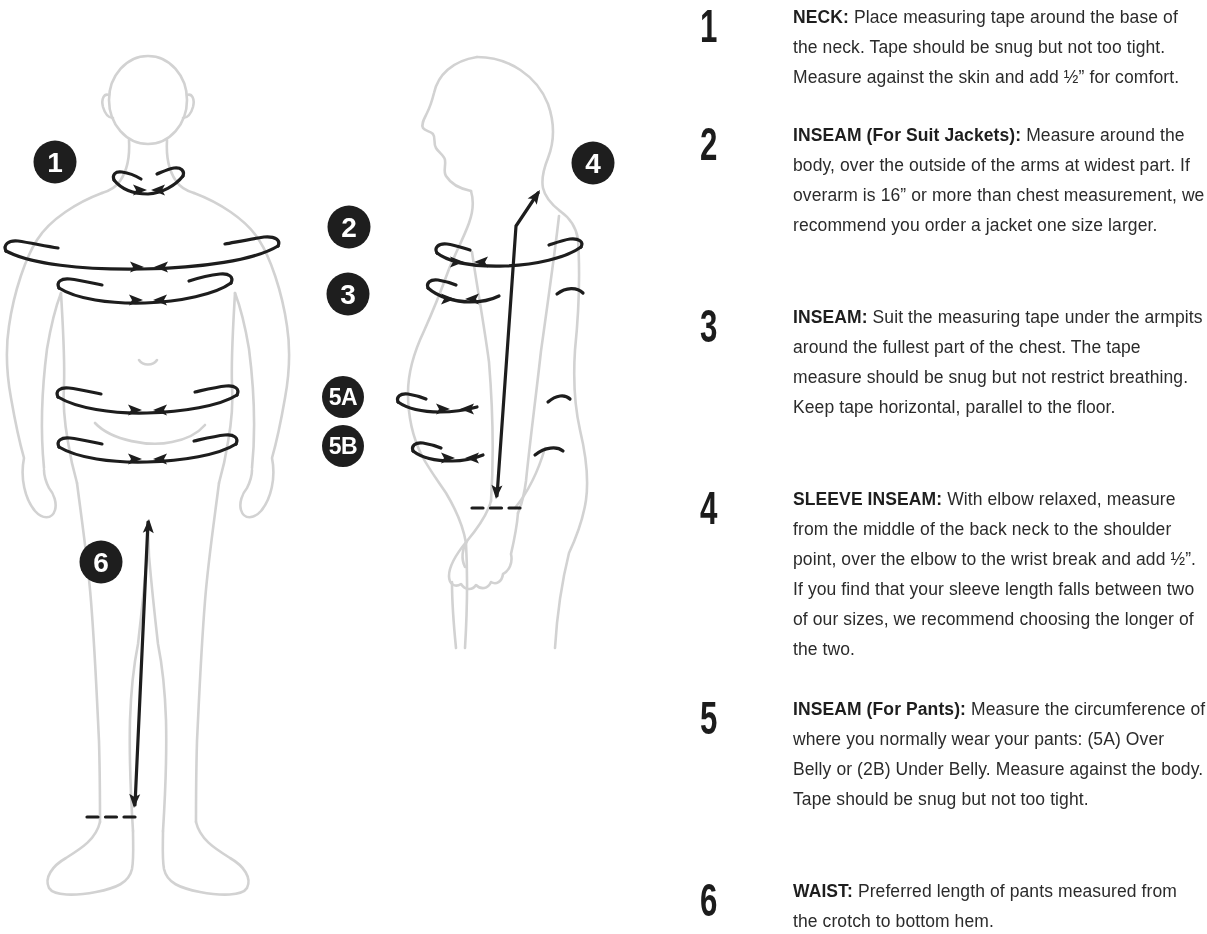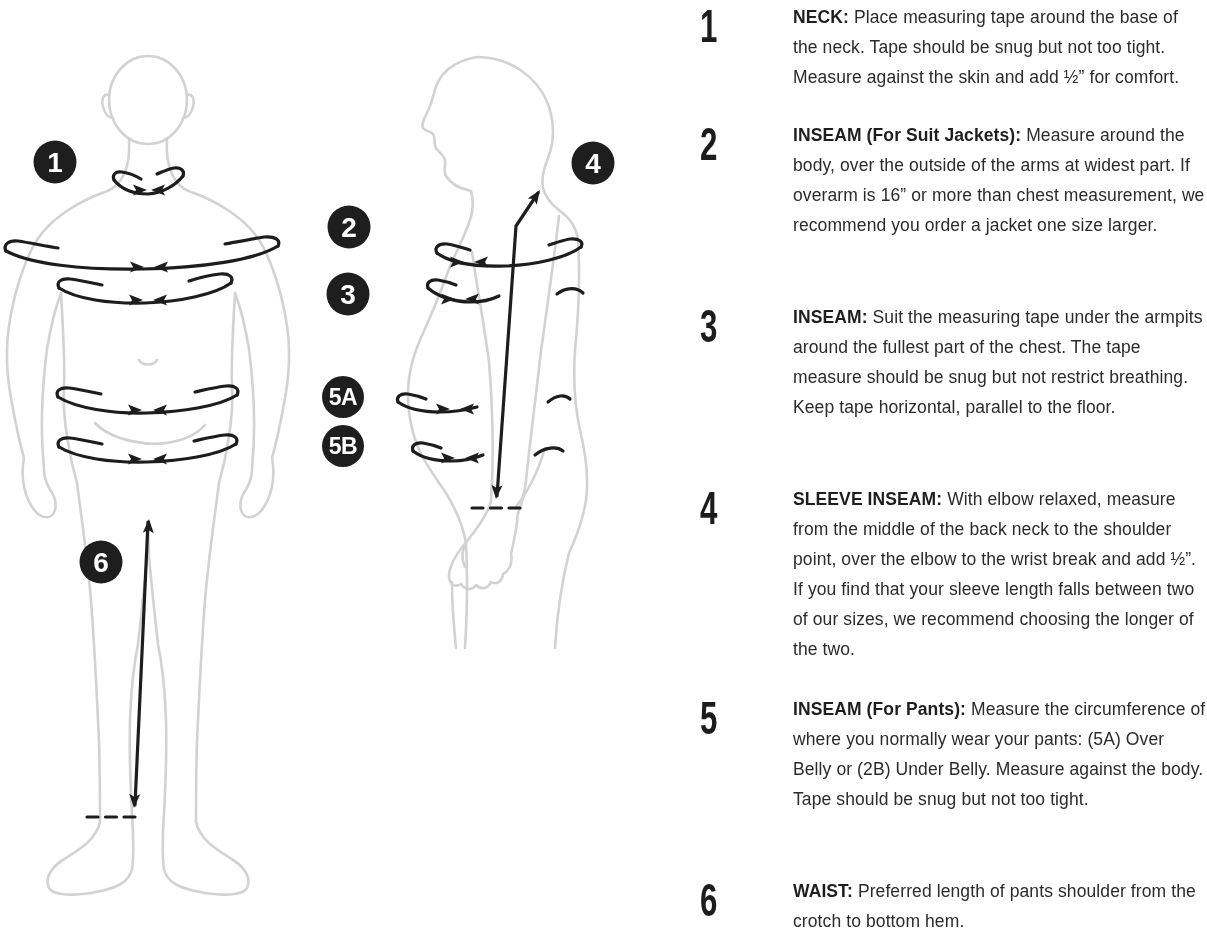--- a/index.html
+++ b/index.html
@@ -232,17 +232,17 @@
     <div class="body-text">
       <span class="lead">INSEAM (For Pants):</span>
       <span>Measure the circumference of where you normally wear your pants: (5A) Over Belly or (2B) Under Belly. Measure against the body. Tape should be snug but not too tight.</span>
     </div>
   </div>
 
   <div class="item" style="top:876px">
     <div class="num">6</div>
     <div class="body-text">
       <span class="lead">WAIST:</span>
-      <span>Preferred length of pants shoulder from the crotch to bottom hem.</span>
+      <span>Preferred length of pants measured from the crotch to bottom hem.</span>
     </div>
   </div>
 
 </div>
 
 </body></html>

